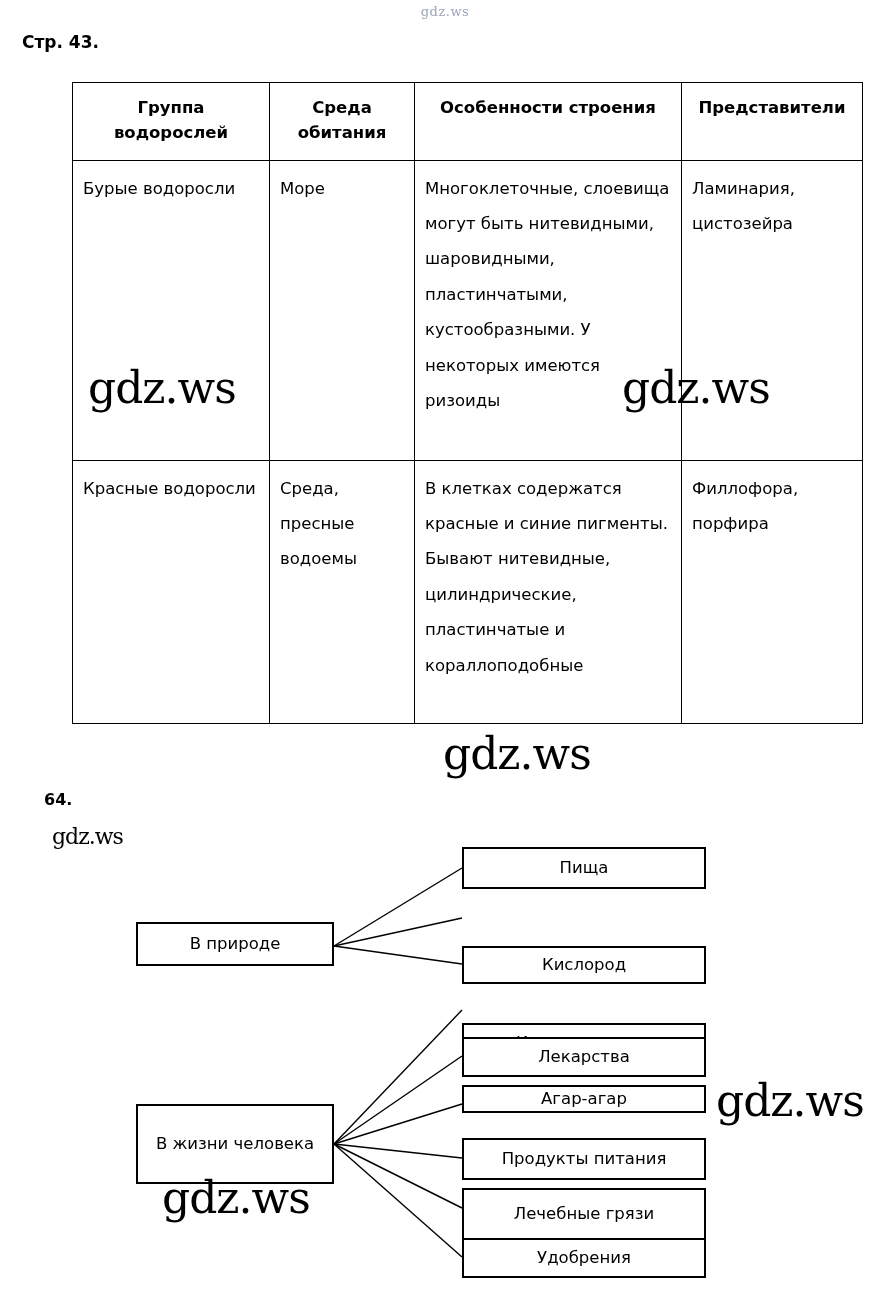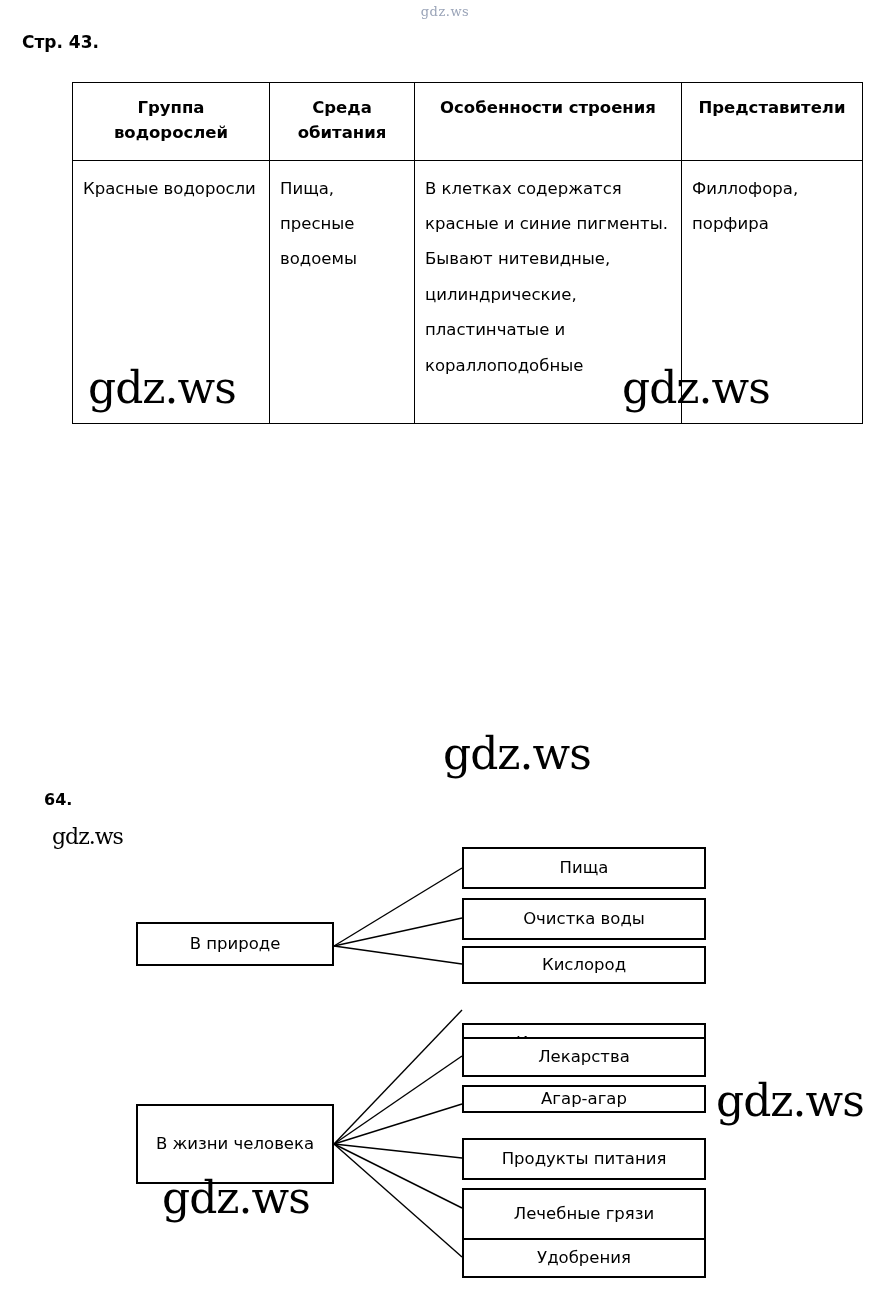--- a/index.html
+++ b/index.html
@@ -120,23 +120,29 @@
 <table class="tbl">
   <thead>
     <tr>
       <th class="col1">Группа водорослей</th>
       <th class="col2">Среда обитания</th>
       <th class="col3">Особенности строения</th>
       <th class="col4">Представители</th>
     </tr>
   </thead>
   <tbody>
+    <tr class="row1">
+      <td>Бурые водоросли</td>
+      <td>Море</td>
+      <td>Многоклеточные, слоевища могут быть нитевидными, шаровидными, пластинчатыми, кустообразными. У некоторых имеются ризоиды</td>
+      <td>Ламинария, цистозейра</td>
+    </tr>
     <tr class="row2">
       <td>Красные водоросли</td>
-      <td>Пища, пресные водоемы</td>
+      <td>Среда, пресные водоемы</td>
       <td>В клетках содержатся красные и синие пигменты. Бывают нитевидные, цилиндрические, пластинчатые и кораллоподобные</td>
       <td>Филлофора, порфира</td>
     </tr>
   </tbody>
 </table>
 
 <div class="sec-num">64.</div>
 
 <div class="diagram">
 
@@ -153,21 +159,20 @@
     <line x1="334" y1="314" x2="462" y2="378" stroke="#000" stroke-width="1.4"></line>
     <line x1="334" y1="314" x2="462" y2="427" stroke="#000" stroke-width="1.4"></line>
   </svg>
 
 
   <div class="node" style="left:136px; top:92px; width:198px; height:44px;">В природе</div>
 
   <div class="node" style="left:136px; top:274px; width:198px; height:80px;">В жизни человека</div>
 
   <div class="node" style="left:462px; top:17px; width:244px; height:42px;">Пища</div>
-  <div class="node" style="left:462px; top:68px; width:244px; height:42px;">Очистка воды</div>
   <div class="node" style="left:462px; top:116px; width:244px; height:38px;">Кислород</div>
 
   <div class="node" style="left:462px; top:161px; width:244px; height:40px;margin-top:32px;">Корм для скота</div>
   <div class="node" style="left:462px; top:207px; width:244px; height:40px;">Лекарства</div>
   <div class="node" style="left:462px; top:255px; width:244px; height:28px;">Агар-агар</div>
   <div class="node" style="left:462px; top:308px; width:244px; height:42px;">Продукты питания</div>
   <div class="node" style="left:462px; top:358px; width:244px; height:52px;">Лечебные грязи</div>
   <div class="node" style="left:462px; top:408px; width:244px; height:40px;">Удобрения</div>
 </div>
 

